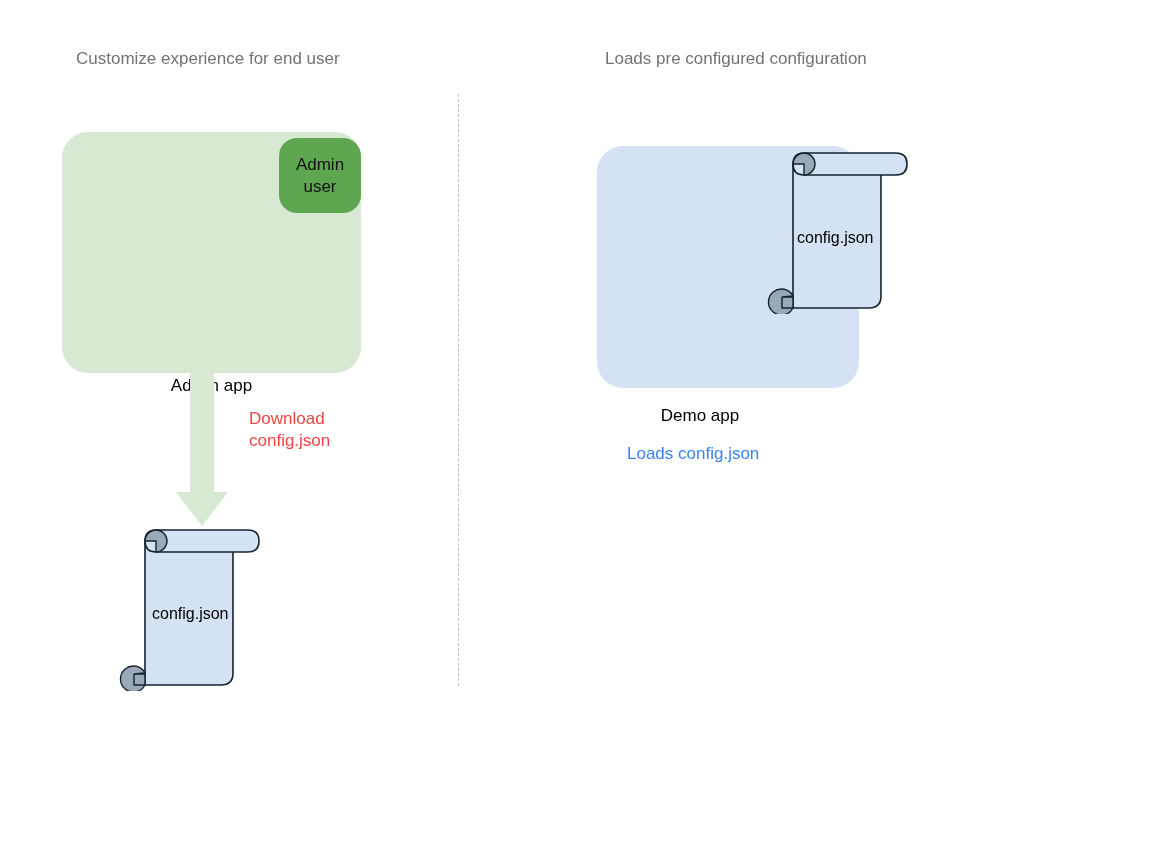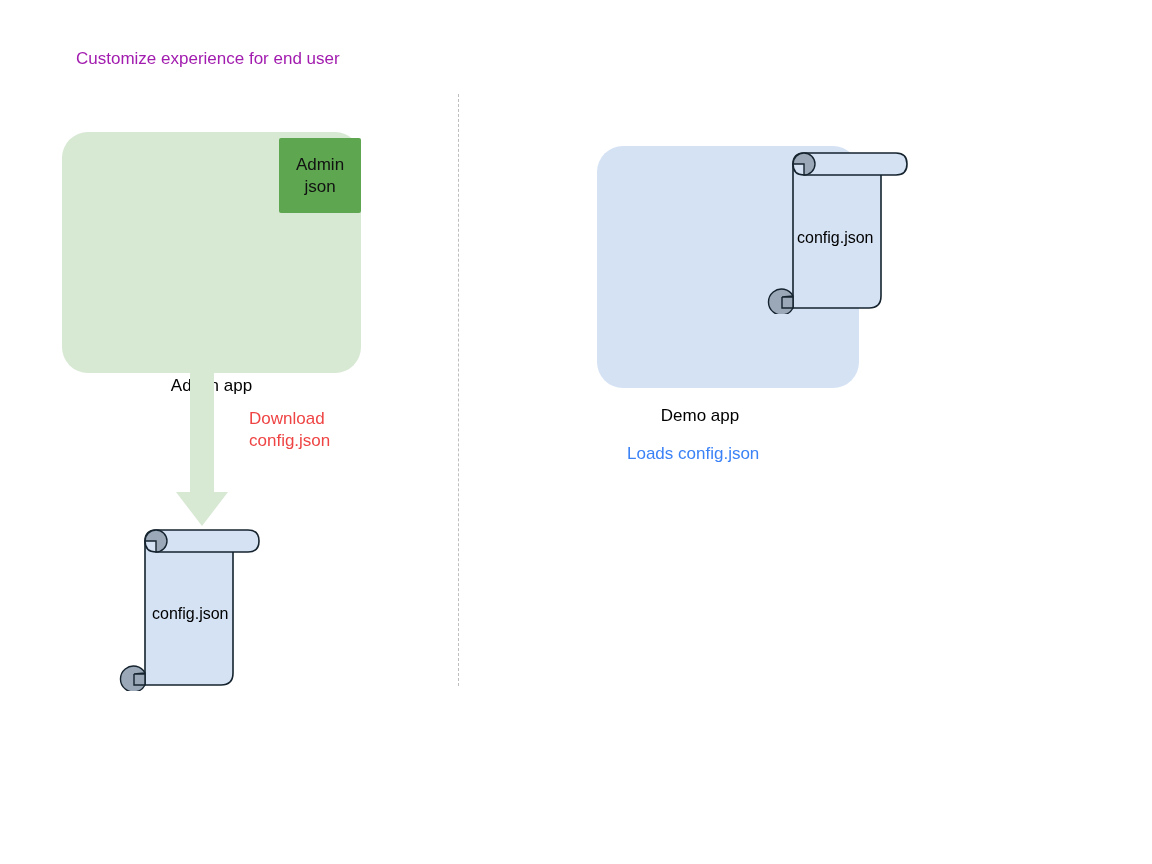--- a/index.html
+++ b/index.html
@@ -18,21 +18,21 @@
   .canvas {
     position: absolute;
     inset: 0;
   }
 
   
   .heading {
     position: absolute;
     font-size: 17px;
     line-height: 22px;
-    color: #a21caf;
+    color: #737373;
     white-space: nowrap;
   }
   #heading-left  { left: 76px;  top: 48px; }
   #heading-right { left: 605px; top: 48px; }
 
   
   .divider {
     position: absolute;
     left: 458px;
     top: 94px;
@@ -77,21 +77,21 @@
   #demo-app .app-label { top: 259px; left: 0; width: 206px; text-align: center; }
 
   
   #admin-panel {
     position: absolute;
     left: 279px;
     top: 138px;
     width: 82px;
     height: 75px;
     background: #5ea750;
-    border-radius: 2px;
+    border-radius: 18px;
     display: flex;
     align-items: center;
     justify-content: center;
     text-align: center;
     font-size: 17px;
     line-height: 22px;
     color: #111111;
   }
   #admin-panel span { display: block; }
 
@@ -145,31 +145,32 @@
     white-space: nowrap;
   }
 </style>
 </head>
 <body>
 
 <div class="canvas">
 
   <div class="heading" id="heading-left">Customize experience for end user</div>
 
+  <div class="heading" id="heading-right">Loads pre configured configuration</div>
 
   <div class="divider"></div>
 
   <div class="app-box" id="admin-app">
     <div class="app-label">Admin app</div>
   </div>
 
   <div id="admin-panel">
     <div>
       <span>Admin</span>
-      <span>json</span>
+      <span>user</span>
     </div>
   </div>
 
   <div id="download-arrow">
     <svg width="64" height="158" viewBox="0 0 64 158" xmlns="http://www.w3.org/2000/svg">
       <polygon points="20,0 44,0 44,122 58,122 32,156 6,122 20,122" fill="#d7e8d3"></polygon>
     </svg>
   </div>
 
   <div class="arrow-label">

